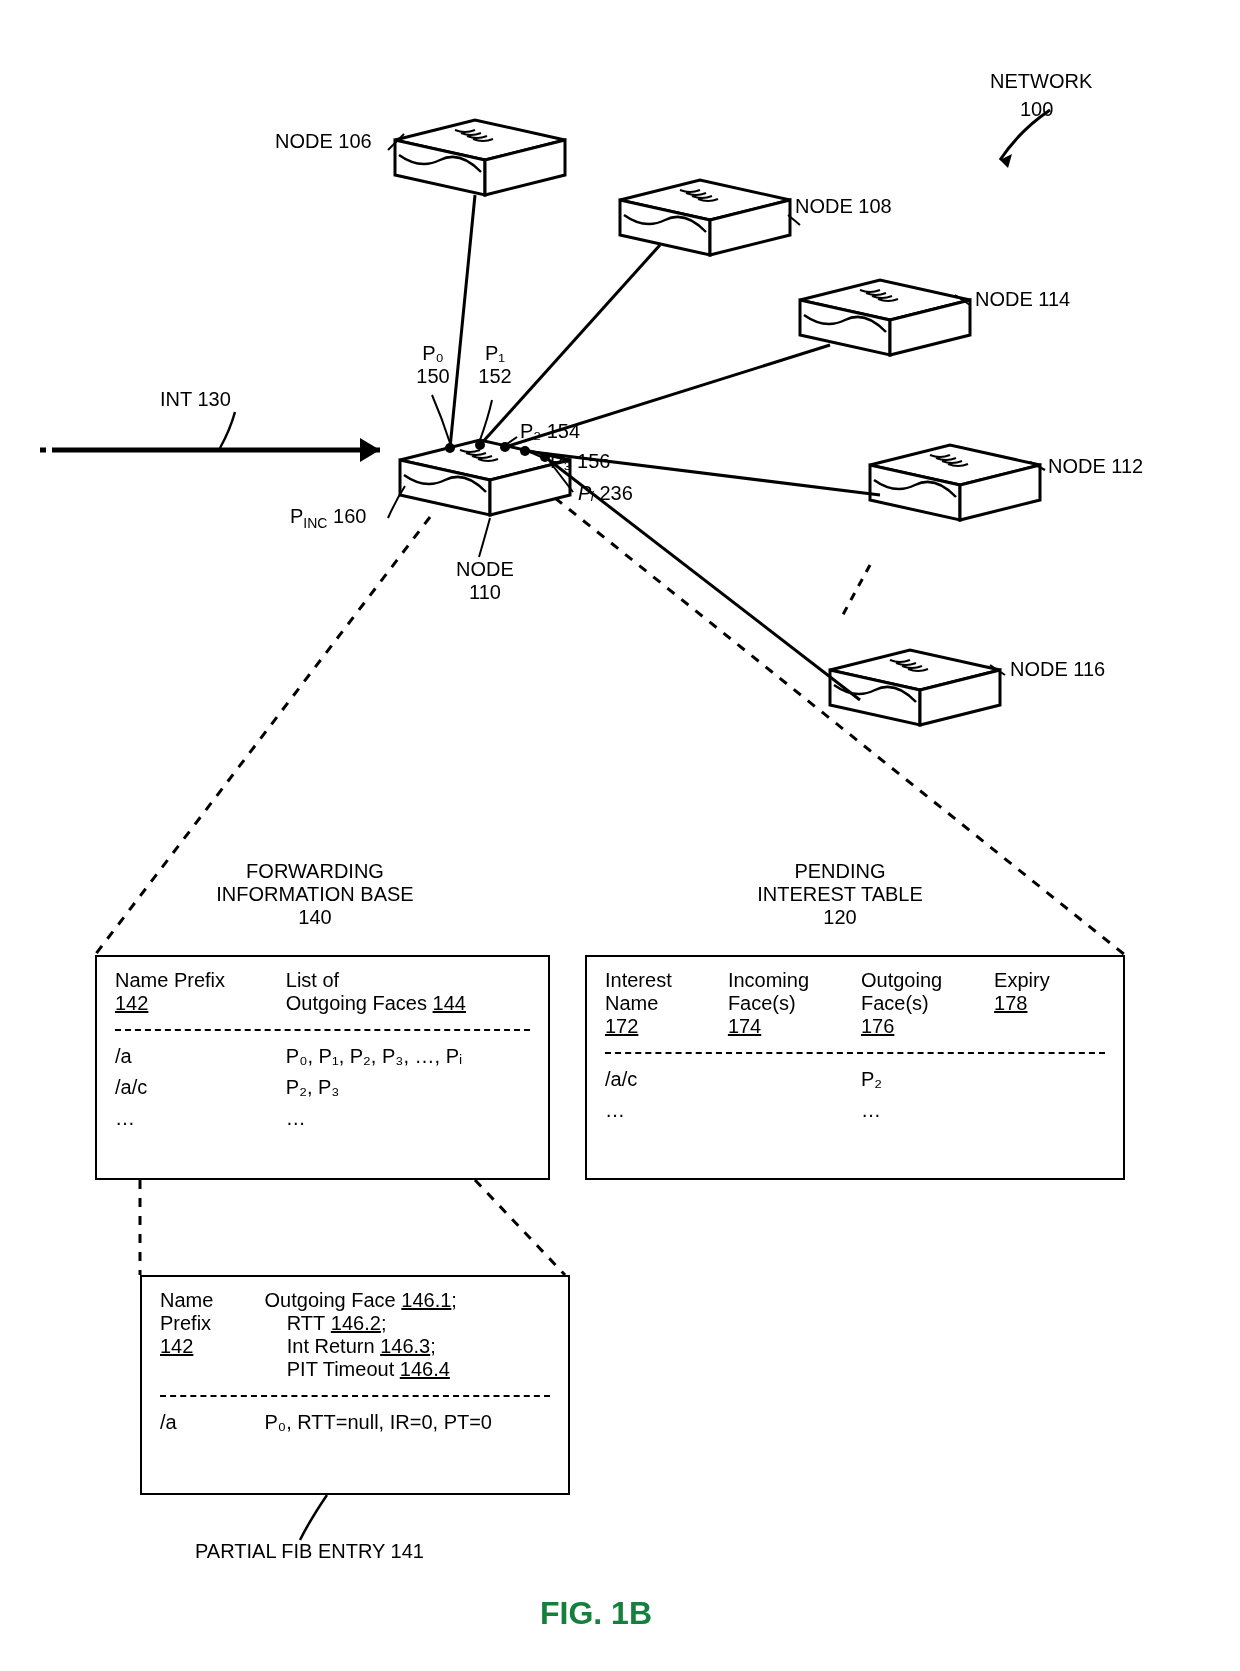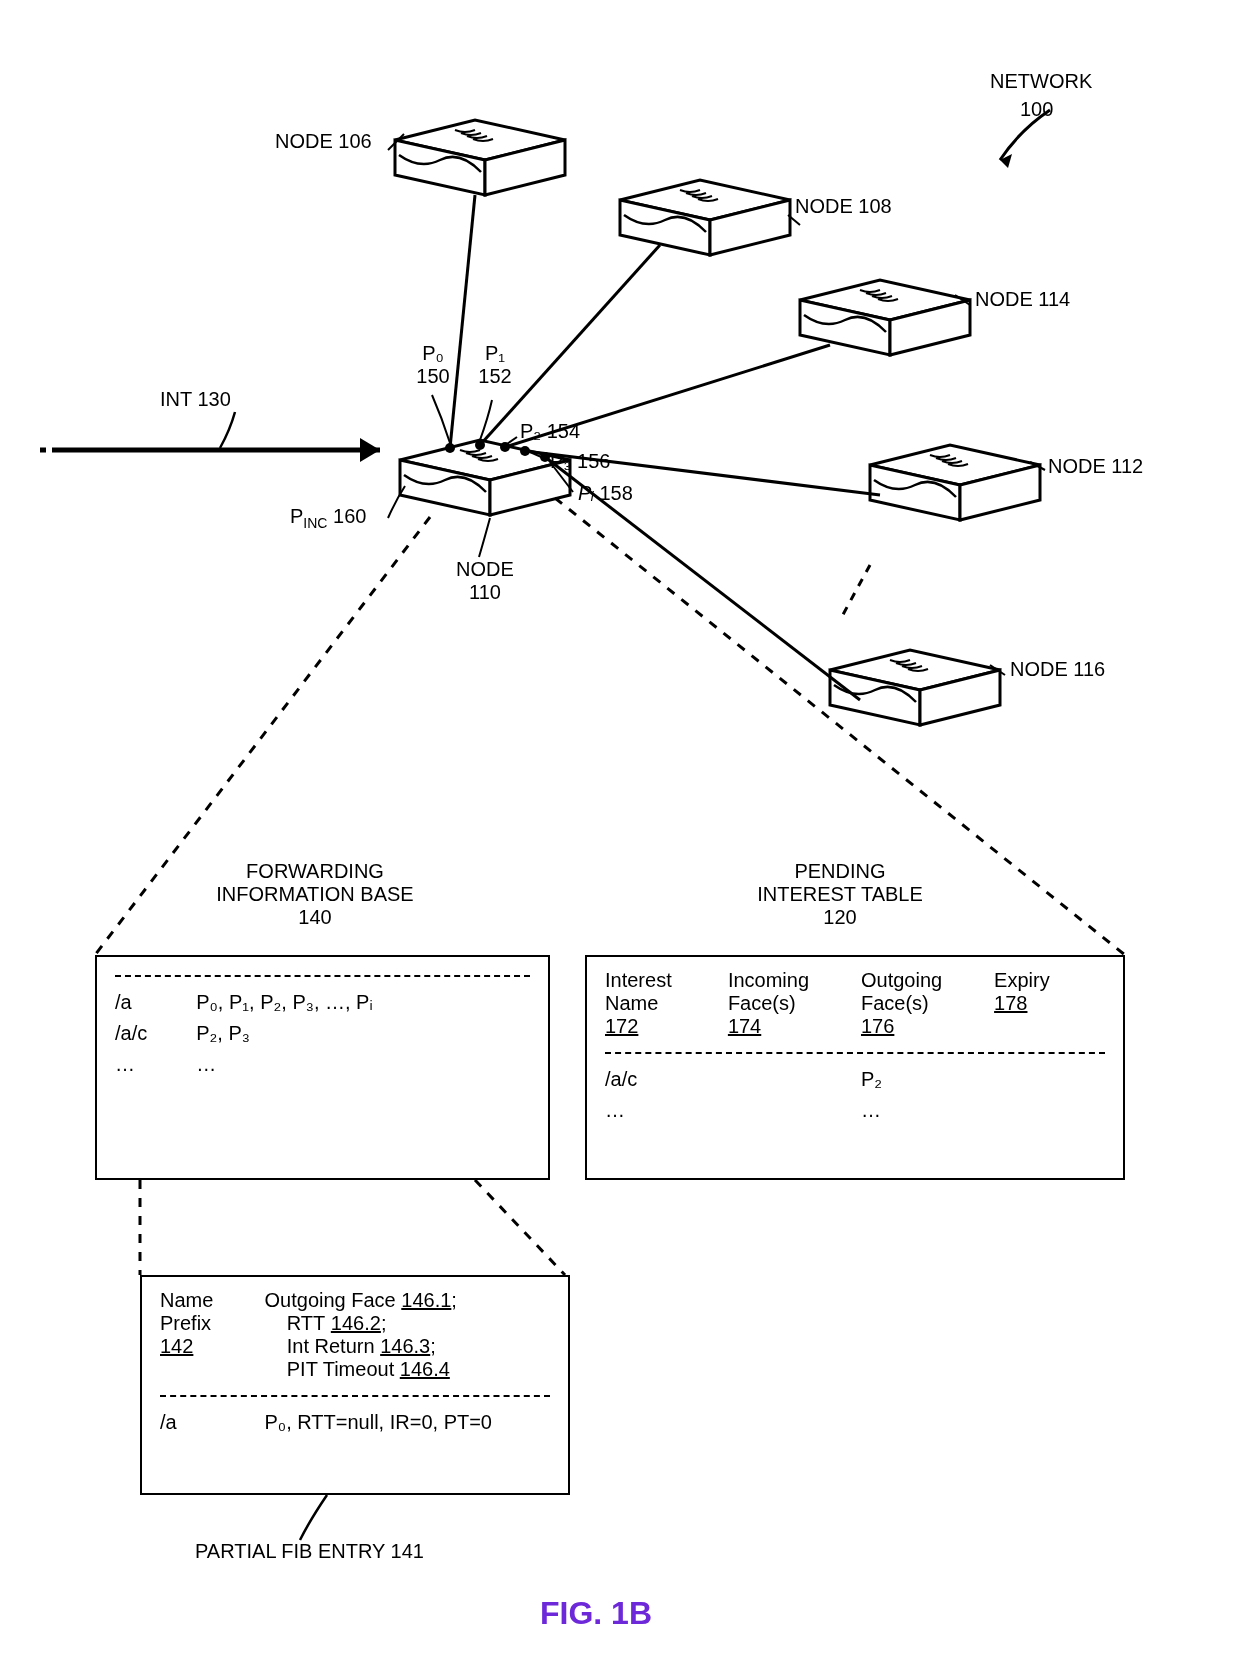--- a/index.html
+++ b/index.html
@@ -17,21 +17,21 @@
     color: black;
     white-space: nowrap;
   }
   .label-center {
     text-align: center;
   }
   .fig-title {
     position: absolute;
     font-size: 32px;
     font-weight: bold;
-    color: #6d28d9;
+    color: #15803d;
   }
   .sub { font-size: 0.7em; vertical-align: sub; margin-top: 11px; }
 
   .box {
     position: absolute;
     border: 2px solid black;
     background: white;
     box-sizing: border-box;
     padding: 8px 12px;
   }
@@ -163,41 +163,51 @@
   <span>P₁</span><br>
   <span>152</span>
 </div>
 <div class="label" style="left:520px;top:420px">
   <span>P₂</span>&nbsp;<span>154</span>
 </div>
 <div class="label" style="left:550px;top:450px">
   <span>P₃</span>&nbsp;<span>156</span>
 </div>
 <div class="label" style="left:578px;top:482px">
-  <span style="font-style:italic">Pᵢ</span>&nbsp;<span>158</span>
+  <span style="font-style:italic">Pᵢ</span>&nbsp;<span>236</span>
 </div>
 <div class="label" style="left:290px;top:505px">
   <span>P</span><span class="sub">INC</span>&nbsp;<span>160</span>
 </div>
 
 <div class="label label-center" style="left:175px;top:860px;width:280px">
   <span>FORWARDING</span><br>
   <span>INFORMATION BASE</span><br>
   <span>140</span>
 </div>
 
 <div class="label label-center" style="left:710px;top:860px;width:260px">
   <span>PENDING</span><br>
   <span>INTEREST TABLE</span><br>
   <span>120</span>
 </div>
 
 <div class="box" style="left:95px;top:955px;width:455px;height:225px">
   <table class="tbl">
     <tbody>
+        <tr>
+      <td style="width:40%">
+        <span>Name Prefix</span><br>
+        <span class="underline">142</span>
+      </td>
+      <td>
+        <span>List of</span><br>
+        <span>Outgoing Faces</span>&nbsp;<span class="underline">144</span>
+      </td>
+    </tr>
     <tr>
           <td colspan="2">
             <div class="dashed-sep"></div>
           </td>
         </tr>
     <tr>
       <td>/a</td>
       <td>P₀, P₁, P₂, P₃, …, Pᵢ</td>
     </tr>
     <tr>

